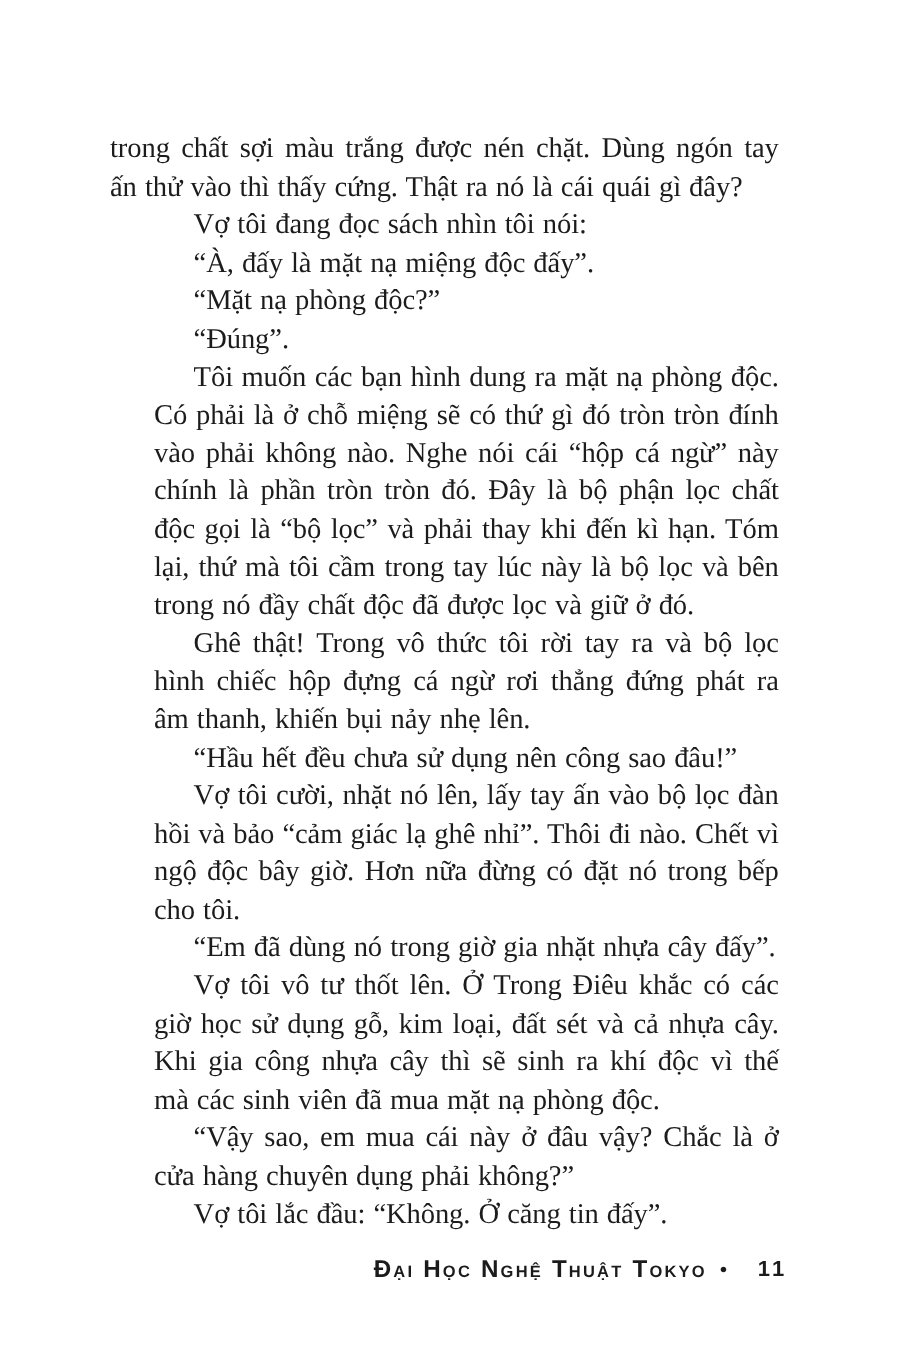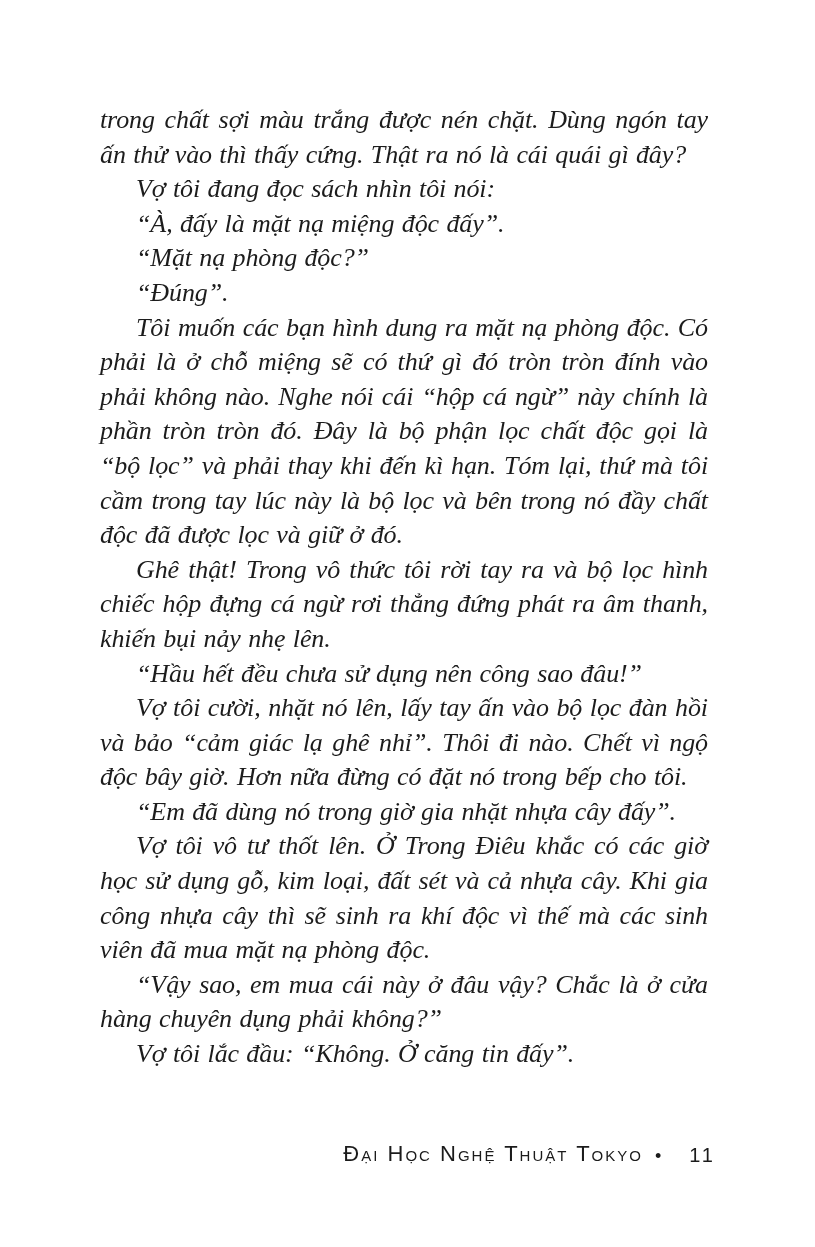--- a/index.html
+++ b/index.html
@@ -12,45 +12,45 @@
     width: 815px;
     height: 1247px;
     background: #ffffff;
     overflow: hidden;
     color: #1c1c1c;
     font-family: "Liberation Serif", serif;
   }
   .text-block {
     position: absolute;
     left: 100px;
-    top: 103px;
+    top: 118px;
     width: 608px;
     font-size: 26px;
     line-height: 34.6px;
     text-align: justify;
     text-justify: inter-word;
     letter-spacing: -0.1px;
     word-spacing: 1px;
-    font-style: italic;
   }
   .text-block p {
     margin: 0;
     padding: 0;
   }
   .text-block p.indent {
     text-indent: 36px;
+    margin-left: 40px;
   }
   .footer {
     position: absolute;
     top: 1141px;
     right: 99px;
     display: flex;
-    align-items: flex-end;
+    align-items: center;
     font-family: "Liberation Sans", sans-serif;
-    font-weight: 400;
+    font-weight: 700;
     font-size: 22px;
     letter-spacing: 2px;
     color: #1b1b1b;
     white-space: nowrap;
   }
   .footer .running-title {
     font-variant: small-caps;
   }
   .footer .dot {
     margin-left: 12px;

